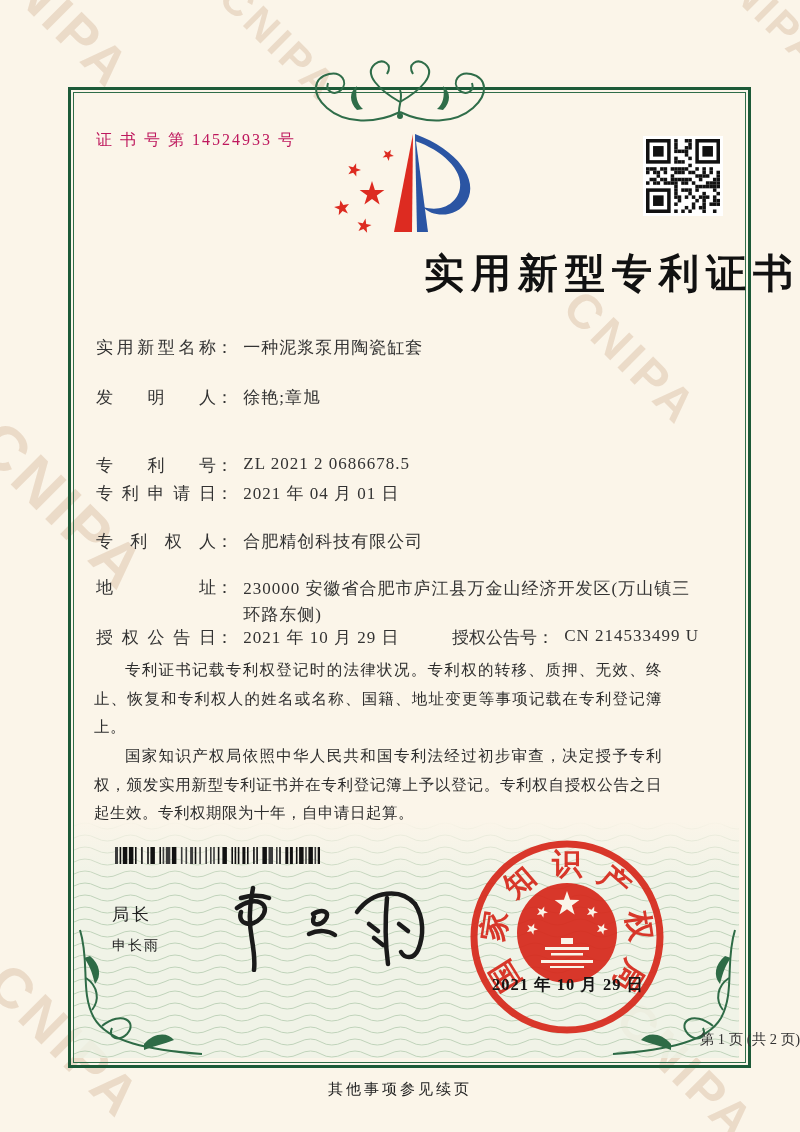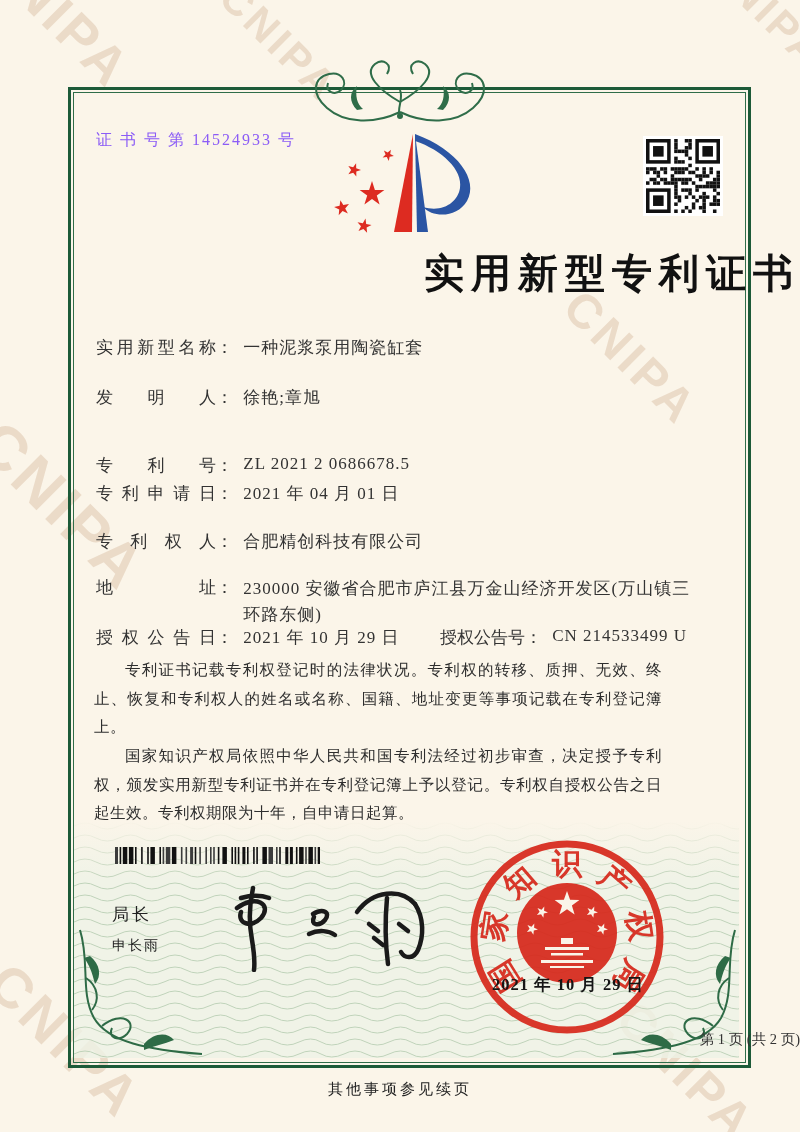--- a/index.html
+++ b/index.html
@@ -14,38 +14,38 @@
   
   .frame{position:absolute;left:68px;top:87px;width:677px;height:975px;
          border:3px solid #1c5a38;z-index:3;pointer-events:none;}
   .frame-inner{position:absolute;inset:2px;border:1px solid #2f6d49;}
 
   
   .waves{position:absolute;left:74px;top:820px;z-index:1;}
   .wave-fade{position:absolute;left:74px;top:820px;width:665px;height:60px;z-index:1;
              background:linear-gradient(#fbf5e9,rgba(251,245,233,0));}
 
-  .cert-number{position:absolute;left:96px;top:130px;font-size:16px;color:#8b5cf6;
+  .cert-number{position:absolute;left:96px;top:130px;font-size:16px;color:#be185d;
                letter-spacing:2px;z-index:4;}
 
   .logo{position:absolute;left:332px;top:128px;z-index:4;}
   .qr-wrap{position:absolute;left:643px;top:136px;width:80px;height:80px;background:#ffffff;z-index:4;}
   .qr-wrap svg{position:absolute;left:3px;top:3px;}
 
   .title{position:absolute;left:0;right:0;top:246px;text-align:right;font-size:40px;
          font-weight:bold;color:#111;letter-spacing:7px;z-index:4;}
 
   .rows{position:absolute;left:96px;top:0;z-index:4;}
   .frow{position:absolute;left:0;white-space:nowrap;font-size:17px;color:#333;}
   .flabel{display:inline-block;width:120px;text-align:justify;text-align-last:justify;
           vertical-align:top;letter-spacing:0;}
   .fcolon{display:inline-block;vertical-align:top;}
   .fvalue{display:inline-block;vertical-align:top;margin-left:6px;letter-spacing:1px;}
   .fvalue.addr{white-space:normal;width:452px;line-height:1.55;}
-  .pair2{position:absolute;left:344px;top:0;}
+  .pair2{position:absolute;left:356px;top:0;}
   .pair2 .flabel{width:auto;text-align:left;text-align-last:auto;}
 
   .paras{position:absolute;left:94px;top:656px;width:568px;z-index:4;}
   .paras p{margin:0;font-size:15.5px;line-height:1.85;color:#2e2e2e;text-indent:2em;
            letter-spacing:0.5px;text-align:justify;}
 
   .barcode{position:absolute;left:115px;top:847px;z-index:4;}
 
   .officer-title{position:absolute;left:112px;top:903px;font-size:17px;color:#222;
                  letter-spacing:3px;z-index:4;}

